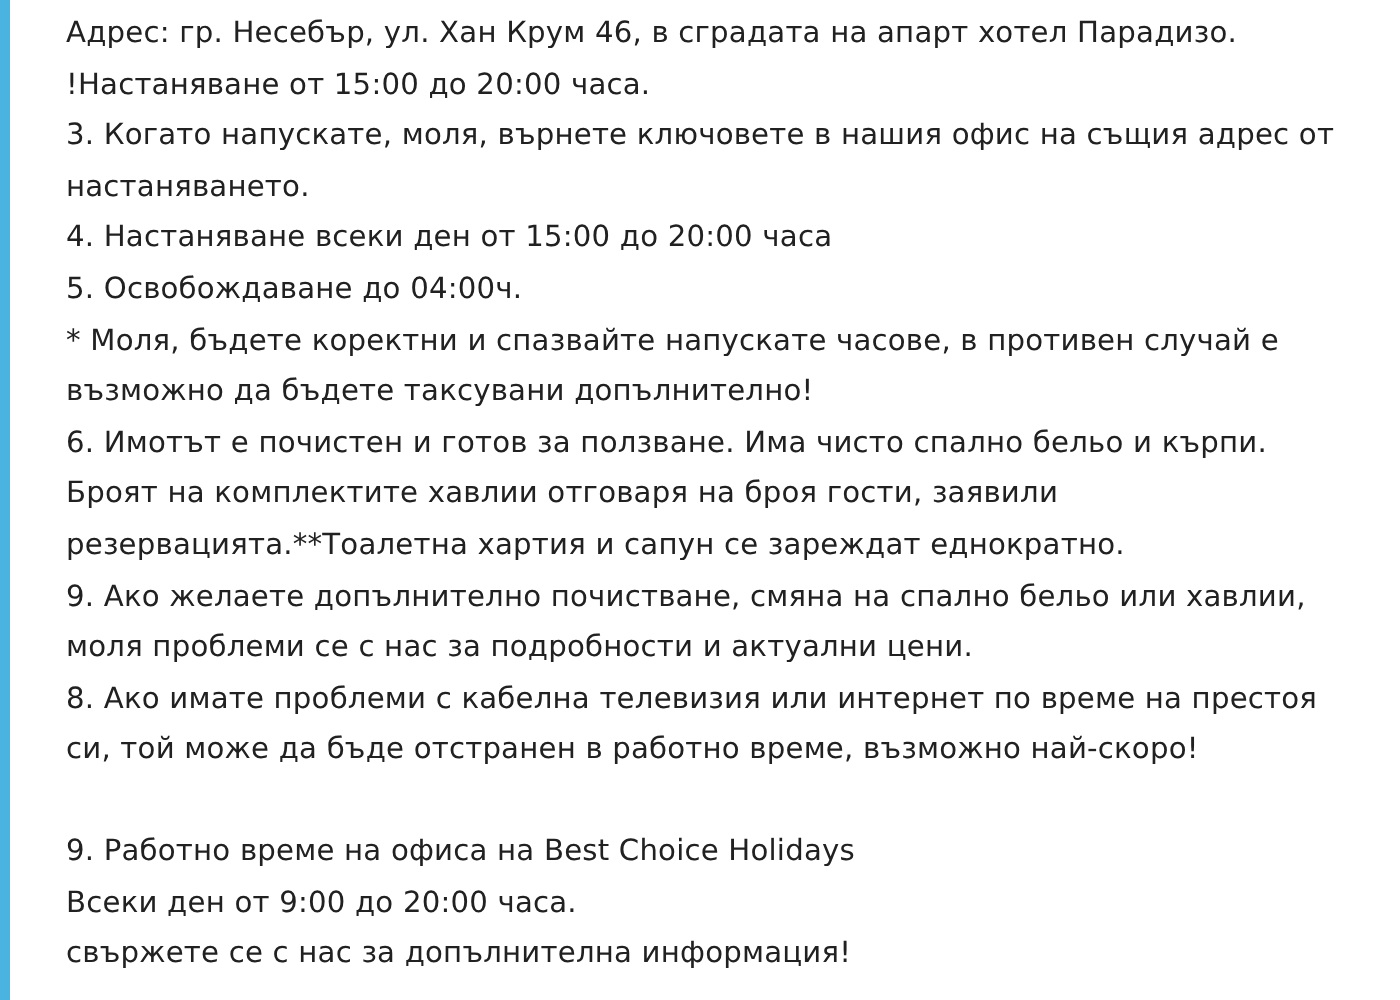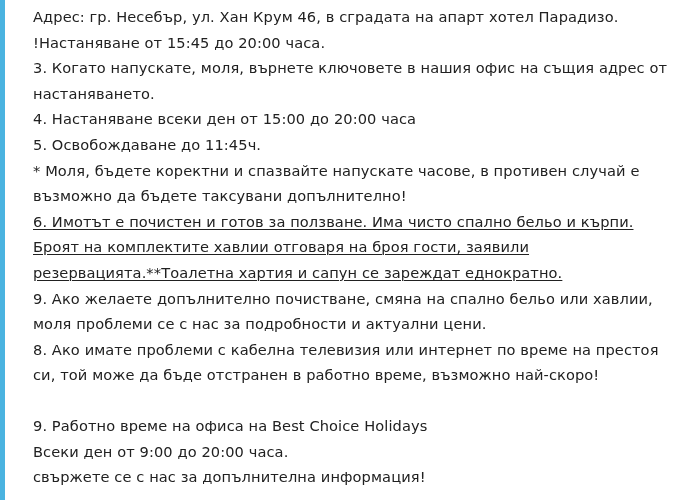--- a/index.html
+++ b/index.html
@@ -29,40 +29,39 @@
   }
   .line {
     font-size: 14.6px;
     line-height: 25.6px;
     color: #212121;
     letter-spacing: 0.1px;
     white-space: pre-wrap;
     word-wrap: break-word;
   }
   .underlined {
-    text-decoration: underline;
     text-decoration-thickness: 1px;
     text-underline-offset: 2px;
   }
   .spacer {
     height: 25px;
   }
 </style>
 </head>
 <body>
 
 <div class="page">
   <div class="content">
 
     <div class="line">Адрес: гр. Несебър, ул. Хан Крум 46, в сградата на апарт хотел Парадизо.</div>
-    <div class="line">!Настаняване от 15:45 до 20:00 часа.</div>
+    <div class="line">!Настаняване от 15:00 до 20:00 часа.</div>
     <div class="line">3. Когато напускате, моля, върнете ключовете в нашия офис на същия адрес от</div>
     <div class="line">настаняването.</div>
     <div class="line">4. Настаняване всеки ден от 15:00 до 20:00 часа</div>
-    <div class="line">5. Освобождаване до 11:45ч.</div>
+    <div class="line">5. Освобождаване до 04:00ч.</div>
     <div class="line">* Моля, бъдете коректни и спазвайте напускате часове, в противен случай е</div>
     <div class="line">възможно да бъдете таксувани допълнително!</div>
     <div class="line underlined">6. Имотът е почистен и готов за ползване. Има чисто спално бельо и кърпи.</div>
     <div class="line underlined">Броят на комплектите хавлии отговаря на броя гости, заявили</div>
     <div class="line underlined">резервацията.**Тоалетна хартия и сапун се зареждат еднократно.</div>
     <div class="line">9. Ако желаете допълнително почистване, смяна на спално бельо или хавлии,</div>
     <div class="line">моля проблеми се с нас за подробности и актуални цени.</div>
     <div class="line">8. Ако имате проблеми с кабелна телевизия или интернет по време на престоя</div>
     <div class="line">си, той може да бъде отстранен в работно време, възможно най-скоро!</div>
 

